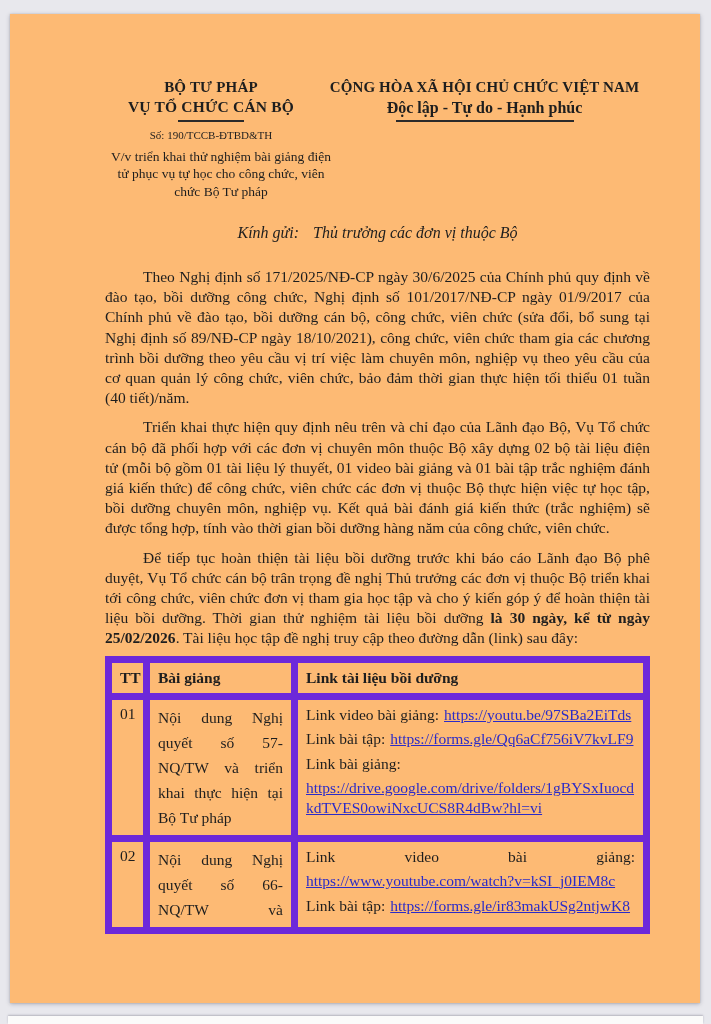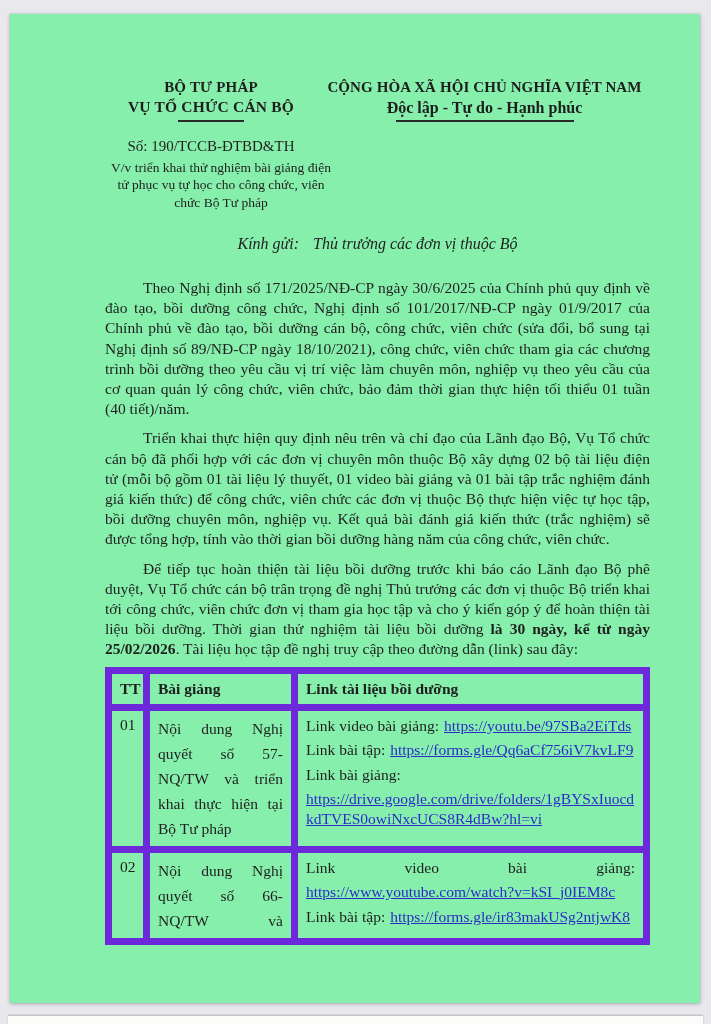--- a/index.html
+++ b/index.html
@@ -13,41 +13,41 @@
     background: #e8e8ed;
     overflow: hidden;
   }
 
   .page {
     position: absolute;
     left: 10px;
     top: 14px;
     width: 690px;
     height: 989px;
-    background: #86efac;
+    background: #fdba74;
     box-shadow: 0 1px 4px rgba(60,60,80,0.35), 0 0 1px rgba(0,0,0,0.2);
     color: #1e1e1e;
   }
 
   .page-inner { padding: 64px 50px 0 95px; }
 
   
   .doc-header { display: flex; }
   .header-left { width: 212px; text-align: center; flex-shrink: 0; }
   .header-right { flex: 1; text-align: center; padding-left: 2px; }
 
   .org-line1 { font-size: 15px; font-weight: bold; line-height: 19px; letter-spacing: 0.2px; }
   .org-line2 { font-size: 15.5px; font-weight: bold; line-height: 20px; letter-spacing: 0.2px; }
   .rule-short { width: 66px; height: 1.5px; background: #2a2a2a; margin: 3px auto 0 auto; }
 
   .nat-line1 { font-size: 15px; font-weight: bold; line-height: 19px; letter-spacing: 0.1px; }
   .nat-line2 { font-size: 16px; font-weight: bold; line-height: 21px; }
   .rule-med { width: 178px; height: 1.5px; background: #2a2a2a; margin: 2px auto 0 auto; }
 
-  .doc-number { font-size: 15px; line-height: 22px; margin-top: 13px; }
+  .doc-number { font-size: 11px; line-height: 22px; margin-top: 2px; }
   .doc-subject {
     font-size: 13.5px;
     line-height: 17.5px;
     width: 232px;
     margin: 2px auto 0 auto;
   }
   .place-date { font-size: 15.5px; font-style: italic; line-height: 20px; margin-top: 22px; }
 
   
   .recipient { text-align: center; margin-top: 22px; font-size: 16px; line-height: 21px; font-style: italic; }
@@ -116,21 +116,21 @@
 
       <div class="doc-header">
         <div class="header-left">
           <div class="org-line1">BỘ TƯ PHÁP</div>
           <div class="org-line2">VỤ TỔ CHỨC CÁN BỘ</div>
           <div class="rule-short"></div>
           <div class="doc-number">Số: 190/TCCB-ĐTBD&amp;TH</div>
           <div class="doc-subject">V/v triển khai thử nghiệm bài giảng điện tử phục vụ tự học cho công chức, viên chức Bộ Tư pháp</div>
         </div>
         <div class="header-right">
-          <div class="nat-line1">CỘNG HÒA XÃ HỘI CHỦ NGHĨA VIỆT NAM</div>
+          <div class="nat-line1">CỘNG HÒA XÃ HỘI CHỦ CHỨC VIỆT NAM</div>
           <div class="nat-line2">Độc lập - Tự do - Hạnh phúc</div>
           <div class="rule-med"></div>
         </div>
       </div>
 
       <div class="recipient">
         <span>Kính gửi:</span><span class="gap"></span><span>Thủ trưởng các đơn vị thuộc Bộ</span>
       </div>
 
       <p class="body-p">Theo Nghị định số 171/2025/NĐ-CP ngày 30/6/2025 của Chính phủ quy định về đào tạo, bồi dưỡng công chức, Nghị định số 101/2017/NĐ-CP ngày 01/9/2017 của Chính phủ về đào tạo, bồi dưỡng cán bộ, công chức, viên chức (sửa đổi, bổ sung tại Nghị định số 89/NĐ-CP ngày 18/10/2021), công chức, viên chức tham gia các chương trình bồi dưỡng theo yêu cầu vị trí việc làm chuyên môn, nghiệp vụ theo yêu cầu của cơ quan quản lý công chức, viên chức, bảo đảm thời gian thực hiện tối thiểu 01 tuần (40 tiết)/năm.</p>

